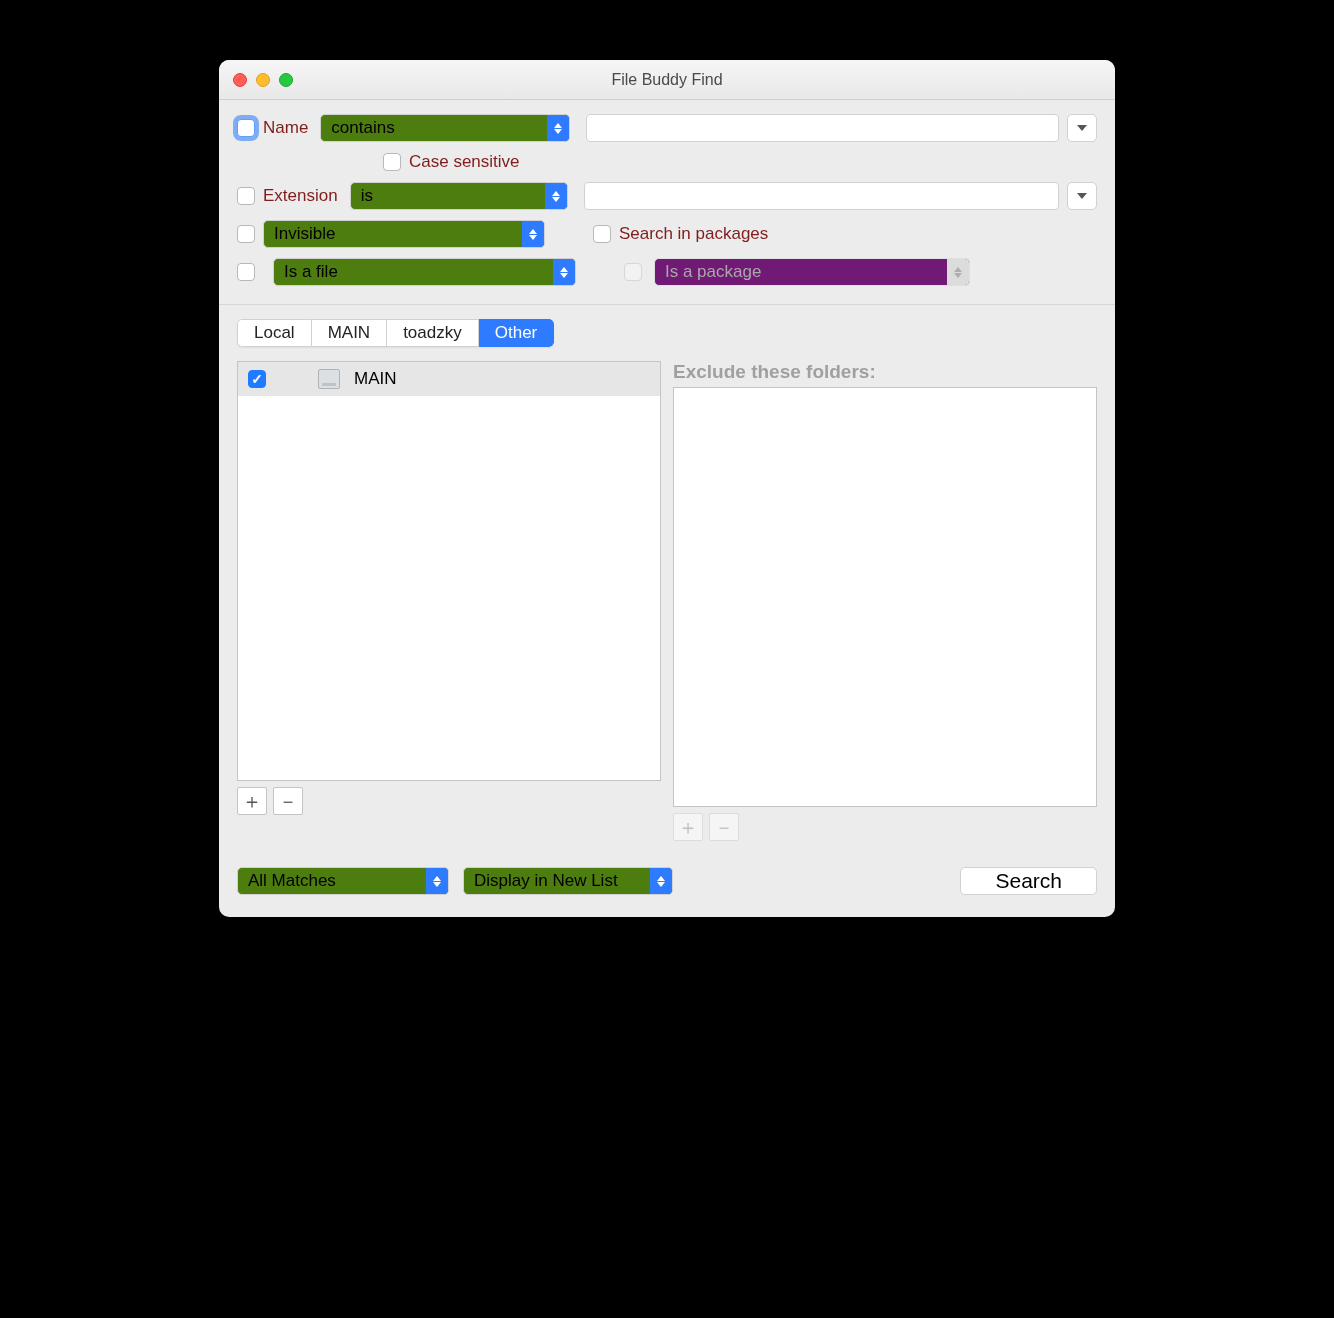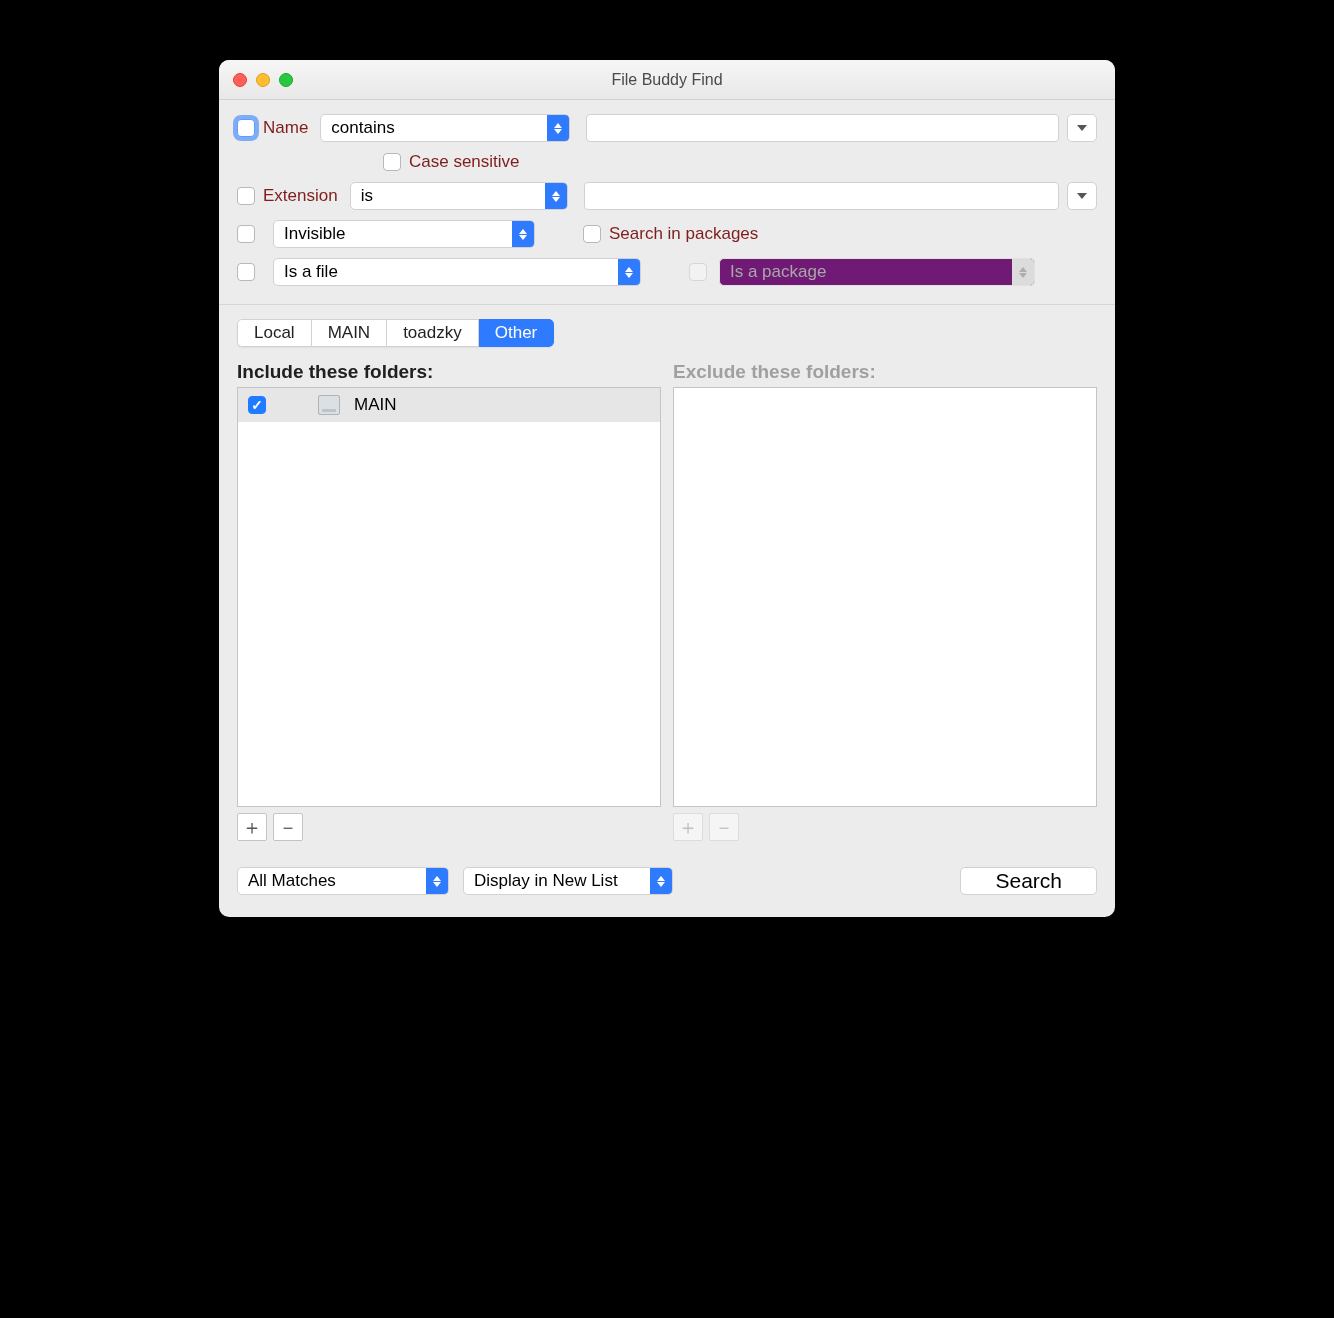--- a/index.html
+++ b/index.html
@@ -49,21 +49,21 @@
       flex-shrink: 0;
     }
     .cb.focused { box-shadow: 0 0 0 4px rgba(40,120,255,0.55); border-color: #5a9eff; }
     .cb.checked { background: #1f7bff; border-color: #1f7bff; }
     .cb.checked::after { content: "✓"; color: #fff; font-size: 14px; font-weight: bold; line-height: 1; }
     .cb.disabled { background: #f2f2f2; border-color: #d6d6d6; }
     .lbl { font-size: 17px; color: #7f1d1d; }
 
     .popup {
       display: flex; align-items: center;
-      height: 28px; background: #ffffff;
+      height: 28px; background: #4d7c0f;
       border: 1px solid #d1d1d1; border-radius: 5px;
       overflow: hidden; flex-shrink: 0;
     }
     .popup-text { padding: 0 10px; flex: 1; font-size: 17px; }
     .popup-arrows {
       width: 22px; height: 100%;
       background: #2f7bff;
       display: flex; flex-direction: column; align-items: center; justify-content: center;
       gap: 1px;
     }
@@ -182,36 +182,36 @@
       </div>
       <input class="textfield" style="flex: 1 1 0%; margin-left: 8px;" value="">
       <div class="disclosure">
         <span class="chev-down"></span>
       </div>
     </div>
 
     
     <div class="row">
       <div class="cb"></div>
-      <div class="popup" style="width:262px; margin-left:10px;">
+      <div class="popup" style="width:282px; ">
         <span class="popup-text">Invisible</span>
         <span class="popup-arrows">
           <span class="arrow-up"></span>
             <span class="arrow-down"></span>
         </span>
       </div>
       <div style="width:32px;"></div>
       <div class="cb"></div>
       <span class="lbl">Search in packages</span>
     </div>
 
     
     <div class="row">
       <div class="cb"></div>
-      <div class="popup" style="width:368px; margin-left:10px;">
+      <div class="popup" style="width:303px; margin-left:10px;">
         <span class="popup-text">Is a file</span>
         <span class="popup-arrows">
           <span class="arrow-up"></span>
             <span class="arrow-down"></span>
         </span>
       </div>
       <div style="width:32px;"></div>
       <div class="cb disabled"></div>
       <div class="popup disabled" style="width:316px; margin-left:4px;">
         <span class="popup-text">Is a package</span>
@@ -228,21 +228,20 @@
     <div class="segmented" id="segmented">
         <div class="seg">Local</div>
         <div class="seg">MAIN</div>
         <div class="seg">toadzky</div>
         <div class="seg selected">Other</div>
       </div>
 
     
     <div class="folders-area">
       <div class="folders-col">
-        <div class="folders-title">Include these folders:</div>
         <div class="listbox" id="include-list">
             <div class="listrow">
               <div class="cb checked"></div>
               <div style="width: 24px;"></div>
               <div class="drive-icon"></div>
               <span class="listrow-label">MAIN</span>
             </div>
           </div>
         <div class="addremove">
           <div class="sqbtn">

